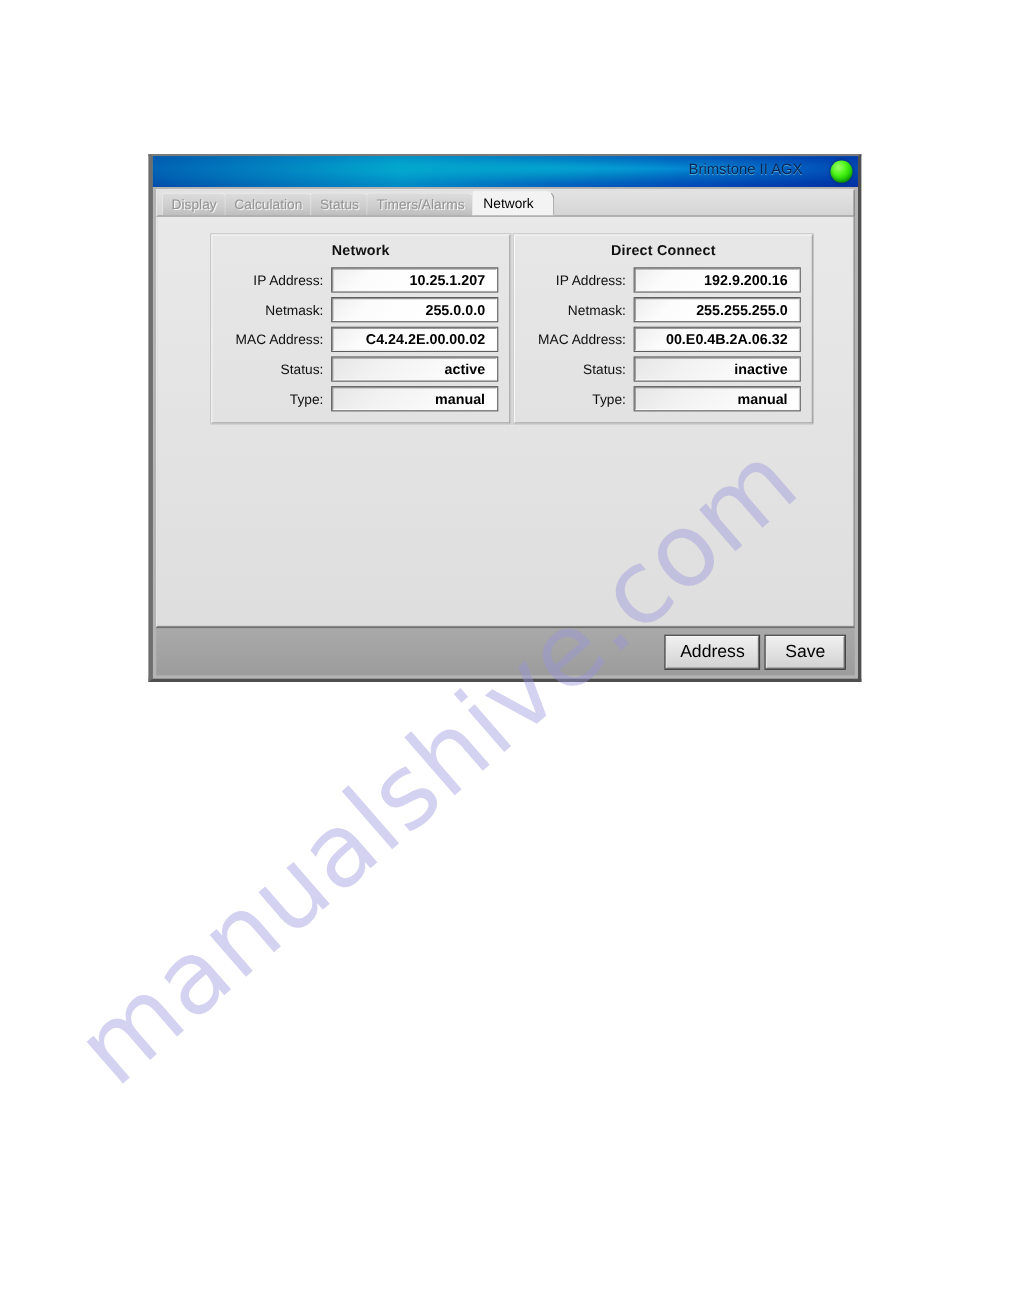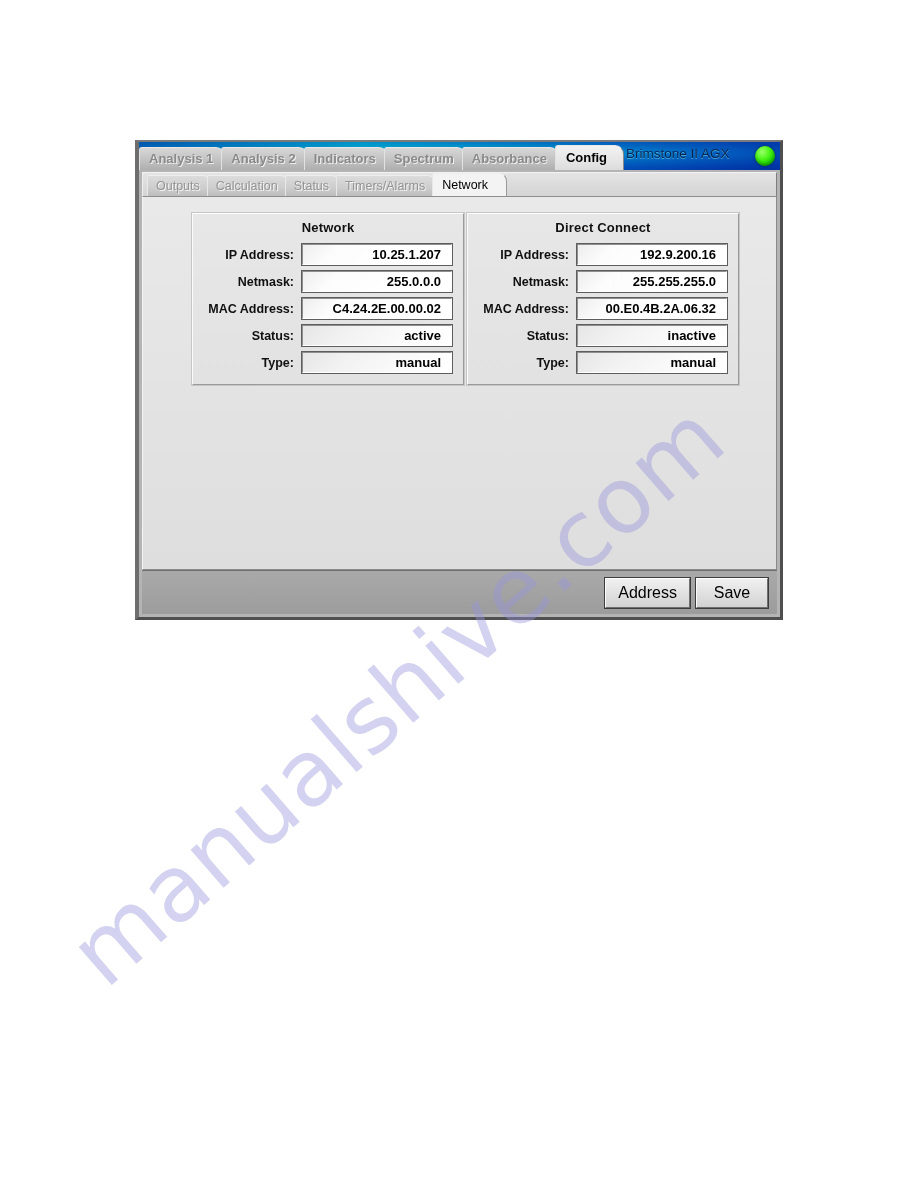--- a/index.html
+++ b/index.html
@@ -217,21 +217,21 @@
     display: flex;
     align-items: center;
     margin-bottom: 6px;
   }
   .field-row:last-child { margin-bottom: 0; }
   .field-label {
     width: 98px;
     text-align: right;
     padding-right: 8px;
     font-size: 12.5px;
-    font-weight: bold;
+    font-weight: normal;
     color: #101010;
     white-space: nowrap;
     box-sizing: border-box;
   }
   .field-value {
     flex: 1;
     height: 21px;
     line-height: 19px;
     padding: 0 10px;
     text-align: right;
@@ -286,35 +286,27 @@
     box-sizing: border-box;
     cursor: pointer;
   }
 </style>
 </head>
 <body>
 
 <div id="app-window">
 
   <div id="title-strip">
-    <div id="top-tabs">
-        <div class="tab-top">Analysis 1</div>
-        <div class="tab-top">Analysis 2</div>
-        <div class="tab-top">Indicators</div>
-        <div class="tab-top">Spectrum</div>
-        <div class="tab-top">Absorbance</div>
-        <div class="tab-top active">Config</div>
-      </div>
     <div id="window-title">Brimstone II AGX</div>
     <div id="status-led"></div>
   </div>
 
   <div id="subtab-strip">
     <div id="sub-tabs">
-        <div class="tab-sub">Outputs</div>
+        <div class="tab-sub">Display</div>
         <div class="tab-sub">Calculation</div>
         <div class="tab-sub">Status</div>
         <div class="tab-sub">Timers/Alarms</div>
         <div class="tab-sub active">Network</div>
       </div>
   </div>
 
   <div id="content-pane">
     <div id="panels-row">
         <div class="group-box">

